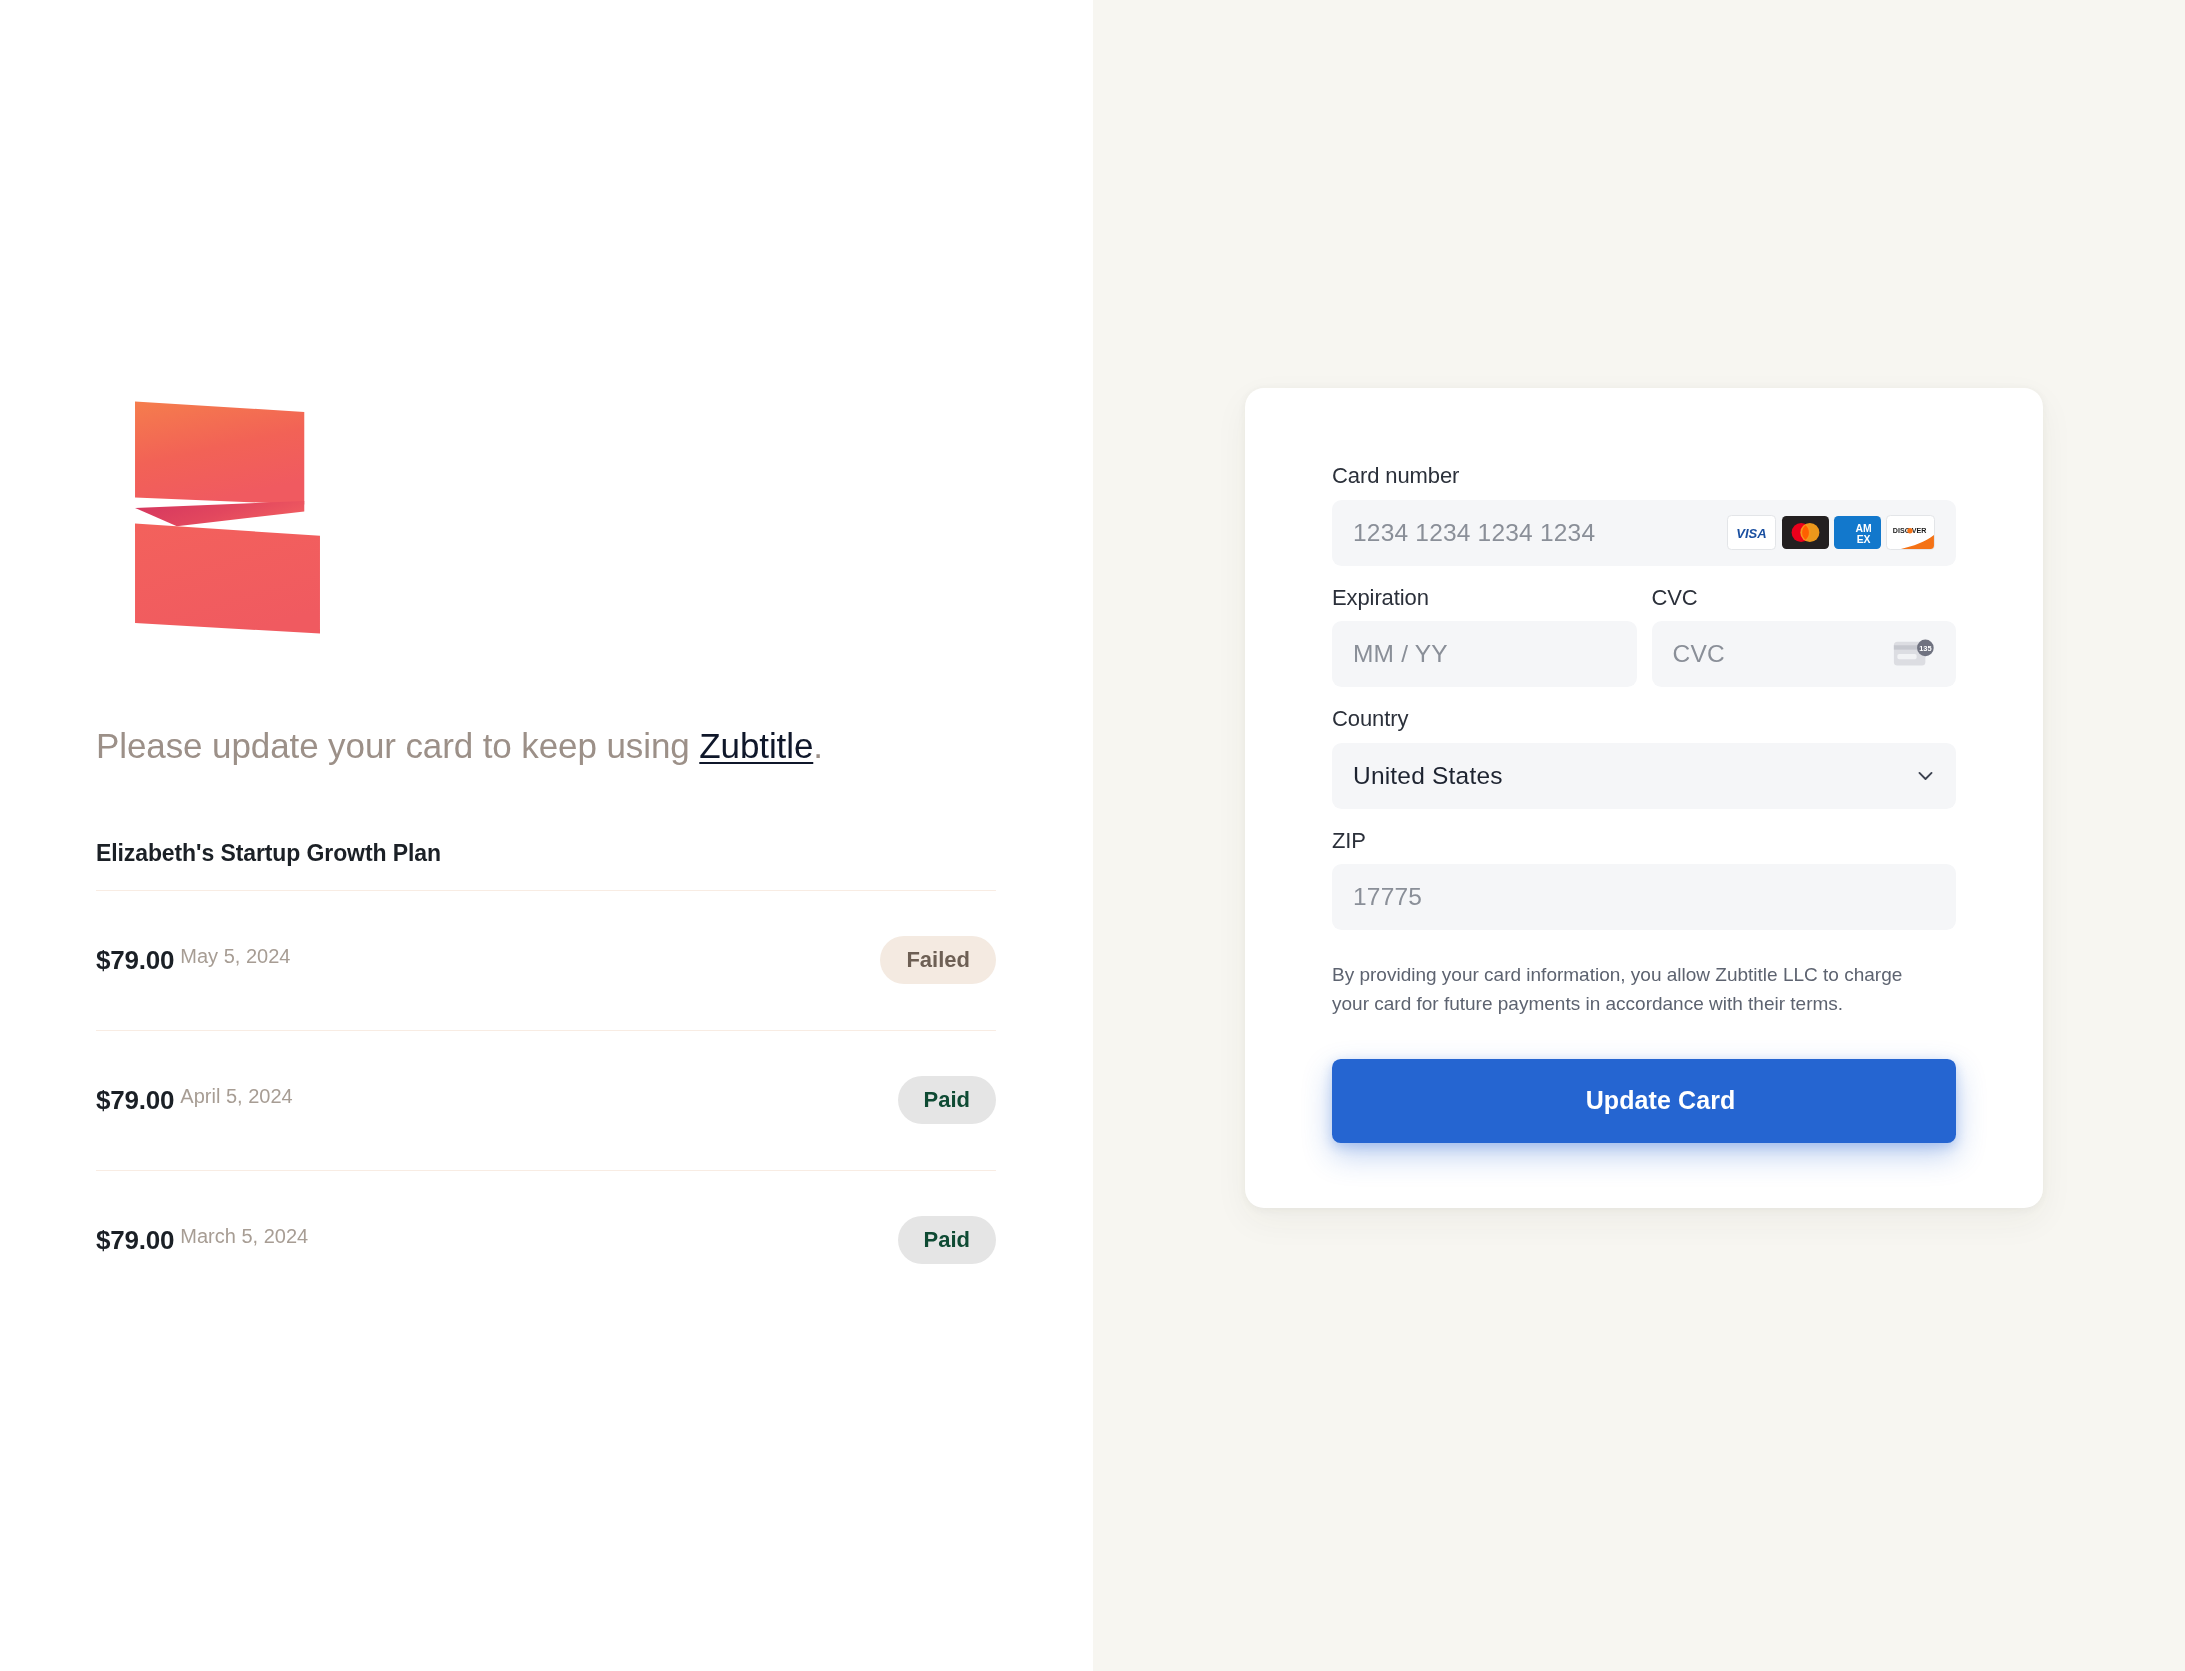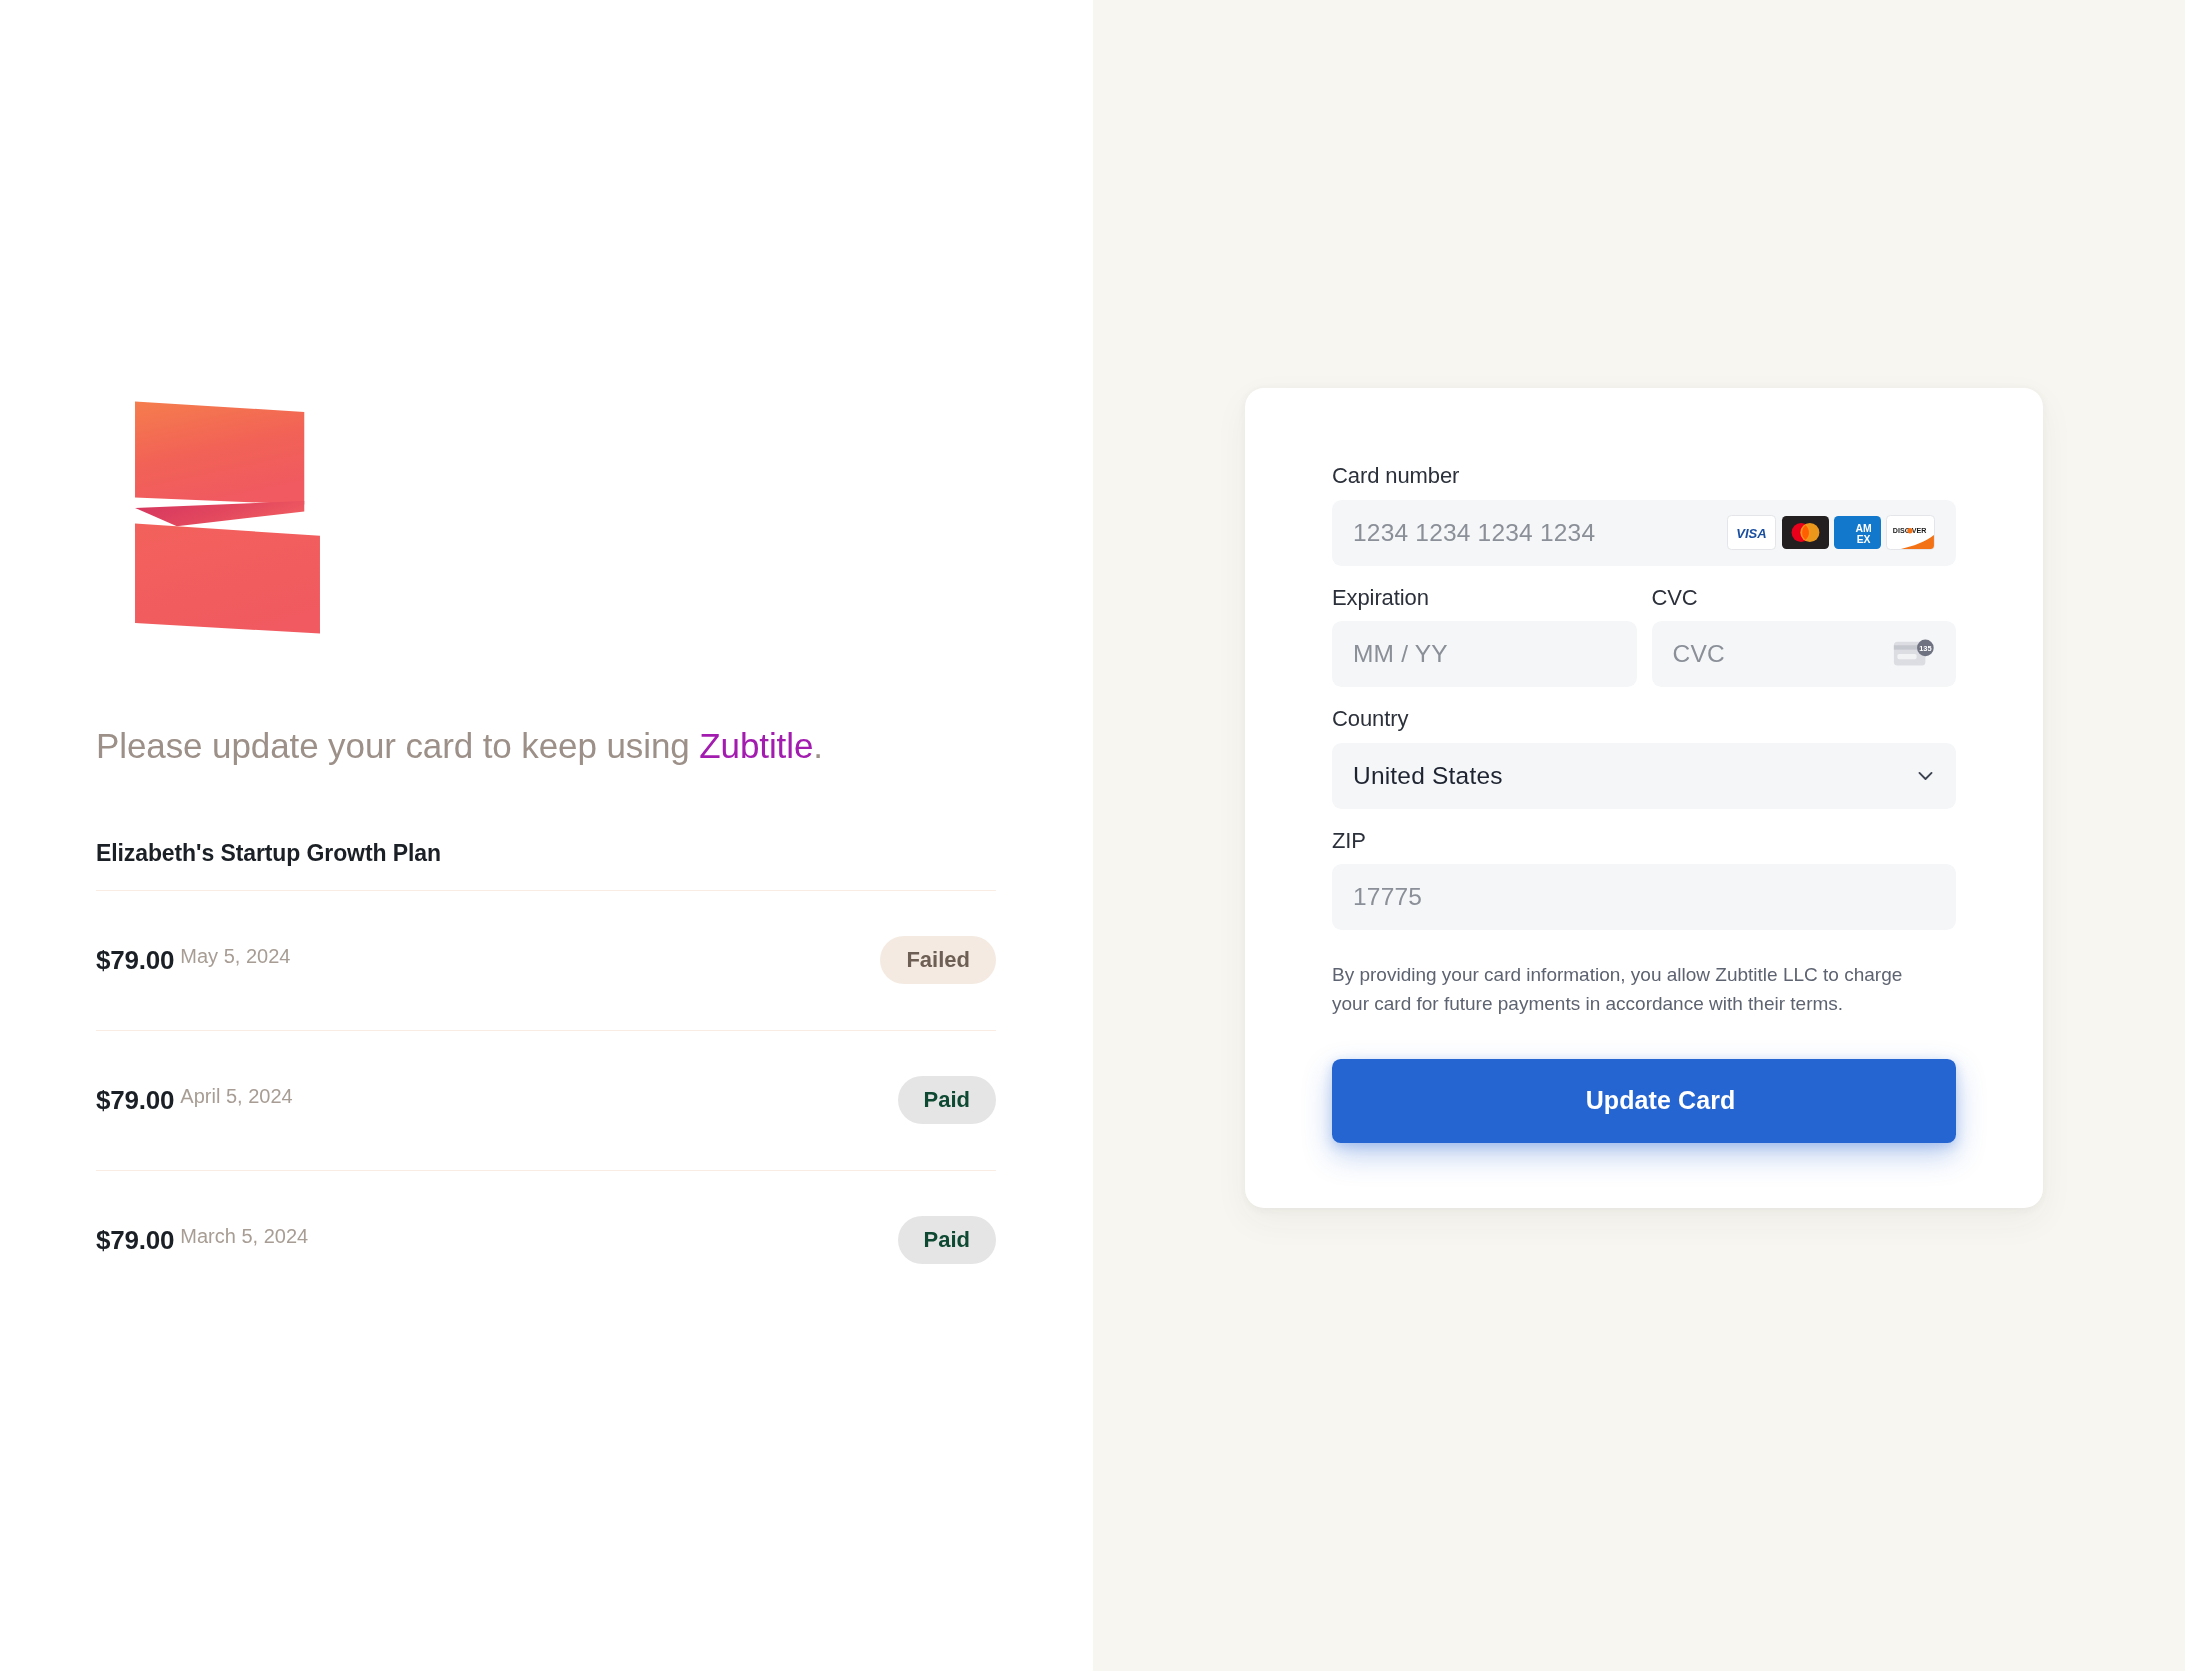--- a/index.html
+++ b/index.html
@@ -57,21 +57,22 @@
   
   .headline {
     margin-top: 80px;
     font-size: 35px;
     line-height: 1.25;
     color: #9c9088;
     font-weight: 400;
     letter-spacing: -0.1px;
   }
   .headline .brand-link {
-    color: #a21caf;
+    color: #0f172a;
+    text-decoration: underline;
     text-underline-offset: 3.5px;
     text-decoration-thickness: 1.7px;
     cursor: pointer;
   }
 
   
   .plan-title {
     margin-top: 72px;
     font-size: 23px;
     font-weight: 700;

